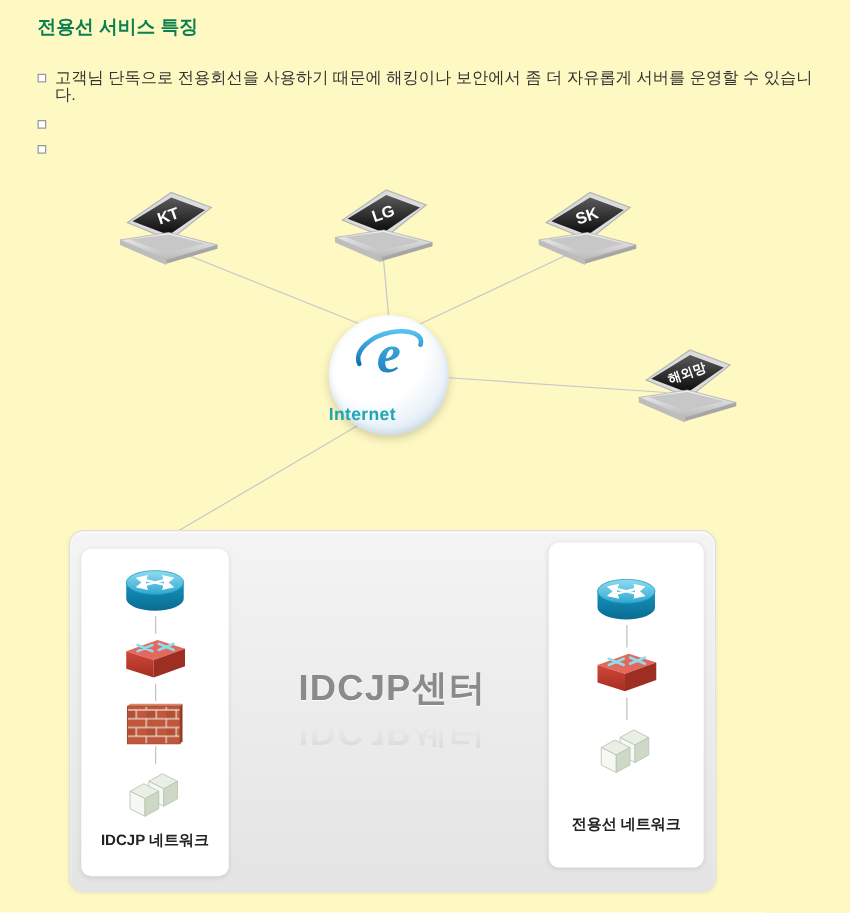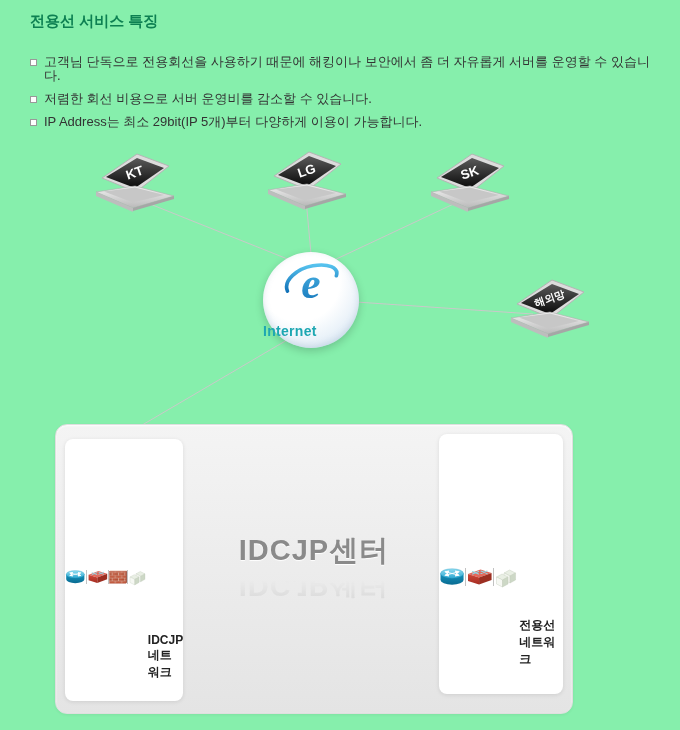--- a/index.html
+++ b/index.html
@@ -1,16 +1,16 @@
 <!DOCTYPE html>
 <html><head>
 <meta charset="utf-8">
 <style>
   html,body { margin:0; padding:0; background:#fff; font-family:"Liberation Sans", sans-serif; }
-  .page { position:relative; width:680px; height:730px; background:#86efac; overflow:hidden; }
+  .page { position:relative; width:680px; height:730px; background:#fef9c3; overflow:hidden; }
 
   
   .page-title { position:absolute; left:30px; top:12px; font-size:15px; font-weight:bold; color:#0d8052; }
   .bullets { position:absolute; left:30px; top:55px; margin:0; padding:0; list-style:none; width:620px; }
   .bullets li { display:flex; align-items:flex-start; font-size:13px; color:#333; margin-bottom:9px; line-height:14px; }
   .bullet-sq { flex:none; display:inline-block; width:5px; height:5px; border:1px solid #999; background:#fff; margin:4px 7px 0 0; }
 
   
   .links { position:absolute; left:0; top:0; width:680px; height:730px; pointer-events:none; }
 
@@ -34,21 +34,21 @@
            background:linear-gradient(180deg,#f4f4f4,#e4e4e4); border:1px solid #dfdfdf;
            box-shadow: inset 0 1px 2px rgba(255,255,255,.9), 0 1px 3px rgba(0,0,0,.06); }
   .dctitle-wrap { position:absolute; left:0; right:0; top:106px; text-align:center; }
   .dctitle { display:block; font-size:29px; font-weight:bold; color:#8a8a8a; letter-spacing:1px;
              text-shadow:0 1px 1px #fff; }
   .dctitle-reflect { display:block; transform:scaleY(-1); opacity:.30; color:#9a9a9a; margin-top:-6px;
              -webkit-mask-image:linear-gradient(to bottom, rgba(0,0,0,.85), transparent 60%);
              mask-image:linear-gradient(to bottom, rgba(0,0,0,.85), transparent 60%); text-shadow:none; }
 
   .panel { position:absolute; background:#fff; border-radius:8px; box-shadow:0 1px 4px rgba(0,0,0,.10);
-           display:flex; flex-direction:row; align-items:center; box-sizing:border-box; }
+           display:flex; flex-direction:column; align-items:center; box-sizing:border-box; }
   .panel-left  { left:9px;  top:14px; width:118px; height:262px; padding-top:14px; }
   .panel-right { left:383px; top:9px;  width:124px; height:260px; padding-top:26px; }
   .conn { width:1px; background:#c2c2c2; flex:none; }
   .h14 { height:14px; } .h18 { height:18px; }
   .panel-label { font-size:12px; font-weight:bold; color:#222; margin-top:auto; }
   .panel-left  .panel-label { padding-bottom:20px; }
   .panel-right .panel-label { padding-bottom:26px; }
 </style>
 </head>
 <body>
@@ -94,25 +94,23 @@
   </svg>
 
   <div class="page-title">전용선 서비스 특징</div>
   <ul class="bullets">
     <li>
         <span class="bullet-sq"></span>
         <span>고객님 단독으로 전용회선을 사용하기 때문에 해킹이나 보안에서 좀 더 자유롭게 서버를 운영할 수 있습니다.</span>
       </li>
     <li>
         <span class="bullet-sq"></span>
-        <span>저렴한 회선 비용으로 서버 운영비를 감소할 수 있습니다.</span>
       </li>
     <li>
         <span class="bullet-sq"></span>
-        <span>IP Address는 최소 29bit(IP 5개)부터 다양하게 이용이 가능합니다.</span>
       </li>
   </ul>
 
   <svg class="links">
     <line x1="140" y1="200" x2="295" y2="262" stroke="#c9c9c9" stroke-width="1"></line>
     <line x1="306" y1="199" x2="311" y2="254" stroke="#c9c9c9" stroke-width="1"></line>
     <line x1="462" y1="200" x2="330" y2="262" stroke="#c9c9c9" stroke-width="1"></line>
     <line x1="533" y1="314" x2="356" y2="302" stroke="#c9c9c9" stroke-width="1"></line>
     <line x1="287" y1="340" x2="120" y2="438" stroke="#c9c9c9" stroke-width="1"></line>
   </svg>

